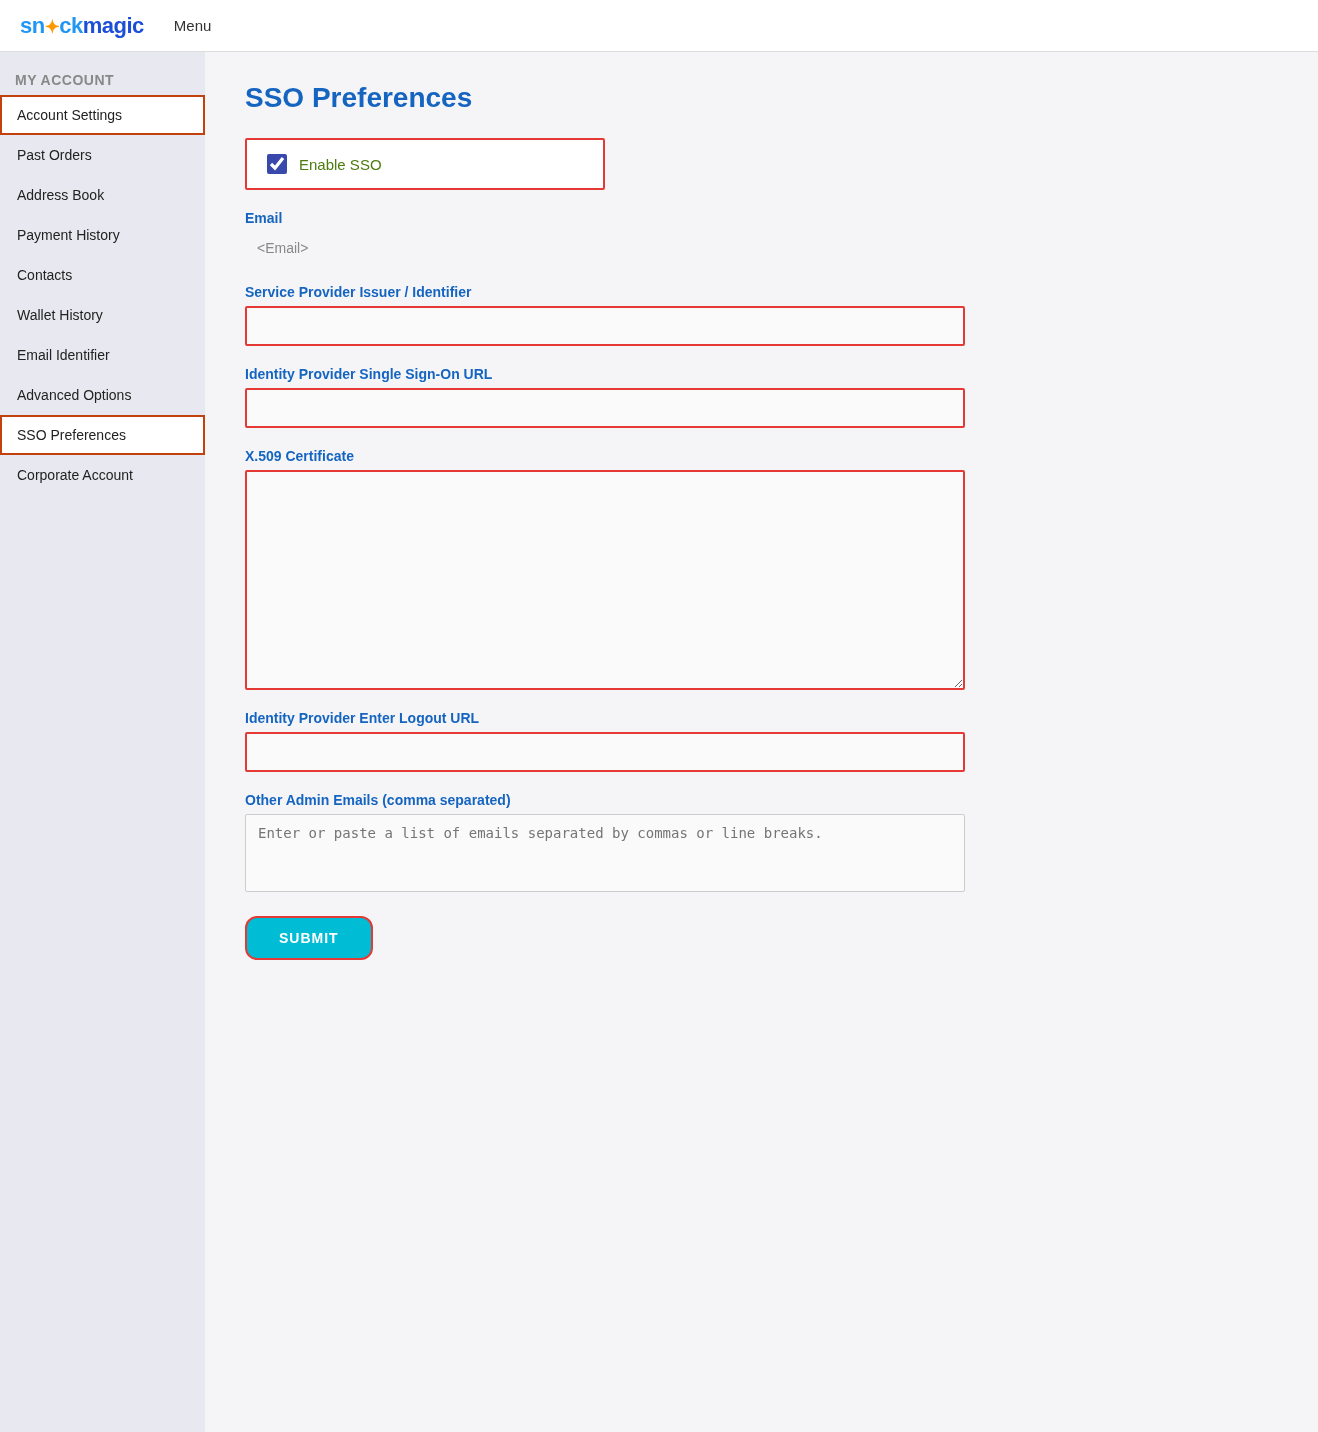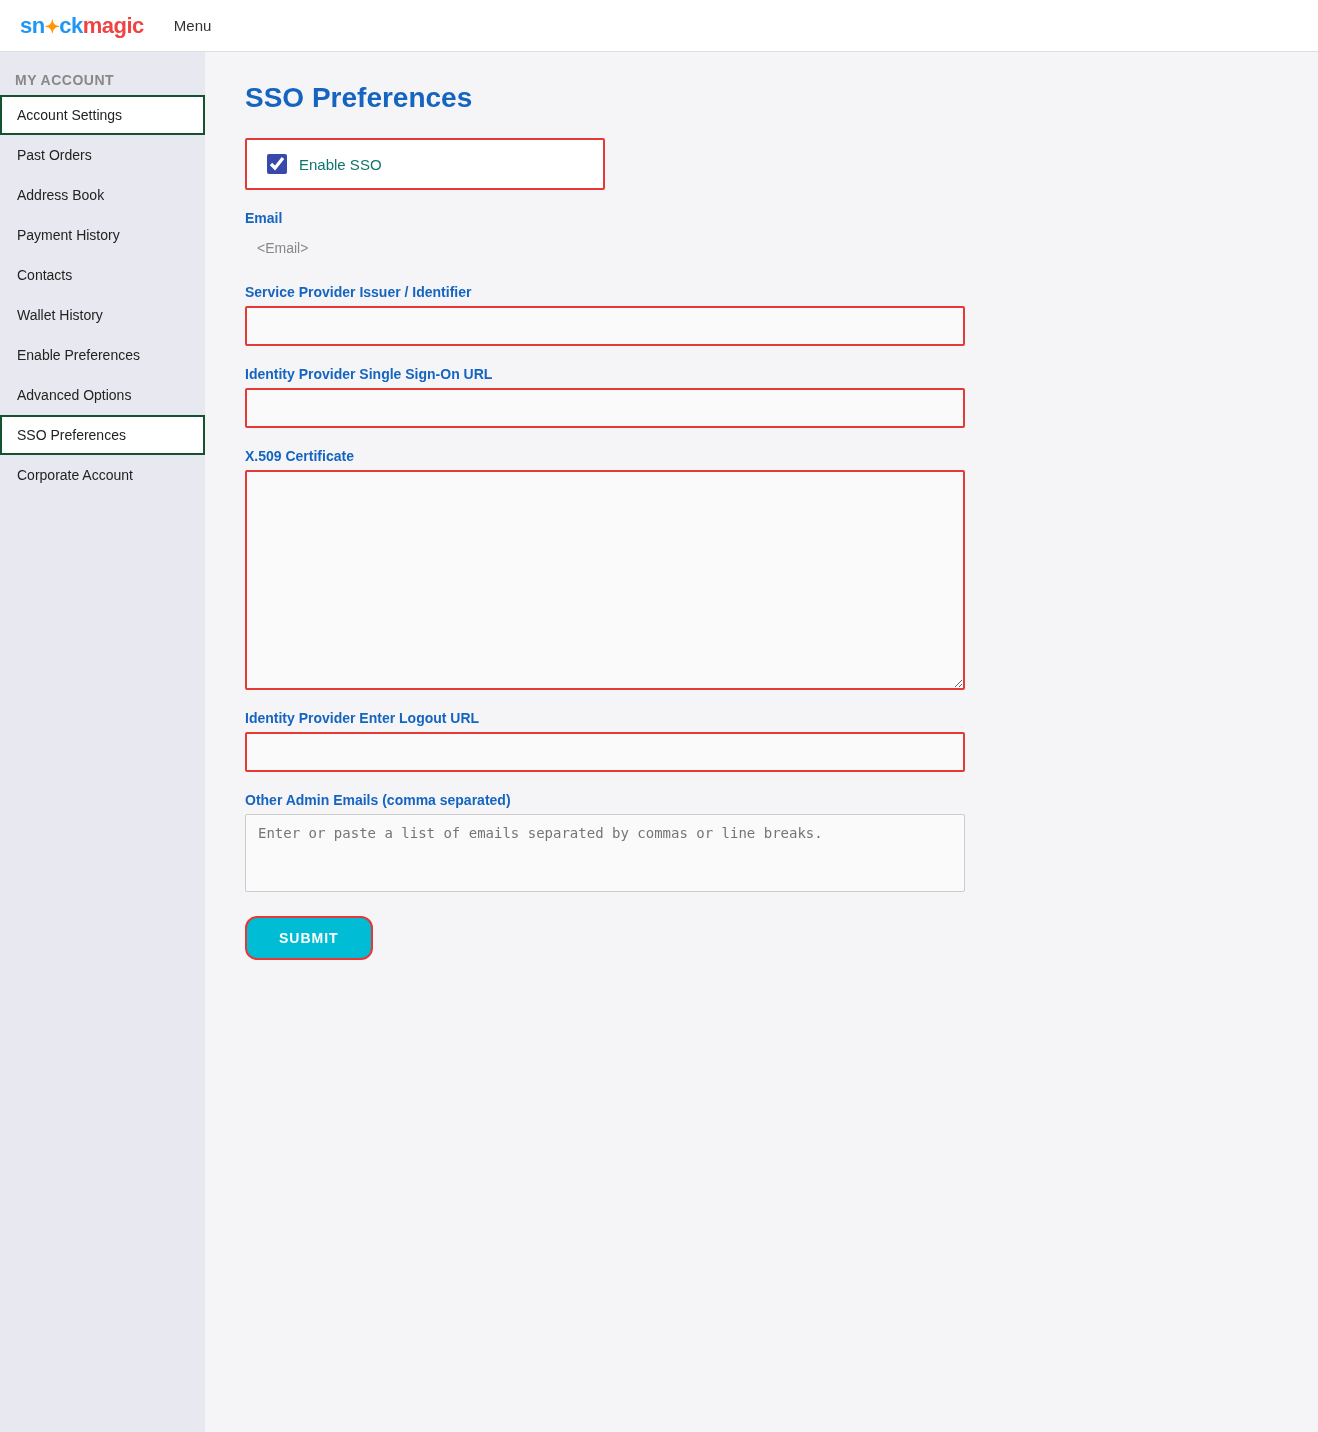--- a/index.html
+++ b/index.html
@@ -17,21 +17,21 @@
       top: 0; left: 0; right: 0;
       z-index: 100;
     }
     .logo {
       font-size: 22px;
       font-weight: bold;
       letter-spacing: -0.5px;
     }
     .logo .sn { color: #2196F3; }
     .logo .ck { color: #2196F3; }
-    .logo .magic { color: #ef4444; }
+    .logo .magic { color: #1d4ed8; }
     .logo-star { color: #FF9800; font-size: 18px; }
     .menu-label {
       margin-left: 30px;
       font-size: 15px;
       color: #333;
       cursor: pointer;
     }
 
     
     .layout {
@@ -56,21 +56,21 @@
       text-transform: uppercase;
     }
     .sidebar-item {
       padding: 10px 15px;
       font-size: 14px;
       color: #222;
       cursor: pointer;
       border: 2px solid transparent;
     }
     .sidebar-item.active-border {
-      border: 2px solid #14532d;
+      border: 2px solid #c2410c;
       background: #fff;
     }
 
     
     .main {
       flex: 1;
       background: #f5f5f8;
       padding: 30px 40px;
     }
 
@@ -92,21 +92,21 @@
       padding: 14px 20px;
       display: flex;
       align-items: center;
       gap: 12px;
       width: 360px;
       border-radius: 2px;
       margin-bottom: 16px;
     }
     .checkbox-box label {
       font-size: 15px;
-      color: #0f766e;
+      color: #4d7c0f;
       cursor: pointer;
     }
     .checkbox-input {
       width: 20px;
       height: 20px;
       accent-color: #3949AB;
       cursor: pointer;
     }
 
     .field-label {
@@ -206,21 +206,21 @@
     <div class="sidebar-item">
       <span>Payment History</span>
     </div>
     <div class="sidebar-item">
       <span>Contacts</span>
     </div>
     <div class="sidebar-item">
       <span>Wallet History</span>
     </div>
     <div class="sidebar-item">
-      <span>Enable Preferences</span>
+      <span>Email Identifier</span>
     </div>
     <div class="sidebar-item">
       <span>Advanced Options</span>
     </div>
     <div class="sidebar-item active-border">
       <span>SSO Preferences</span>
     </div>
     <div class="sidebar-item">
       <span>Corporate Account</span>
     </div>

